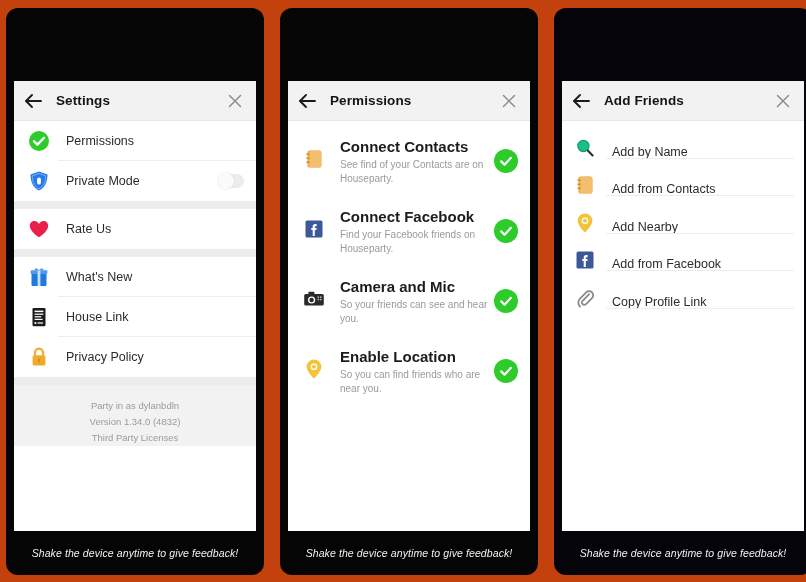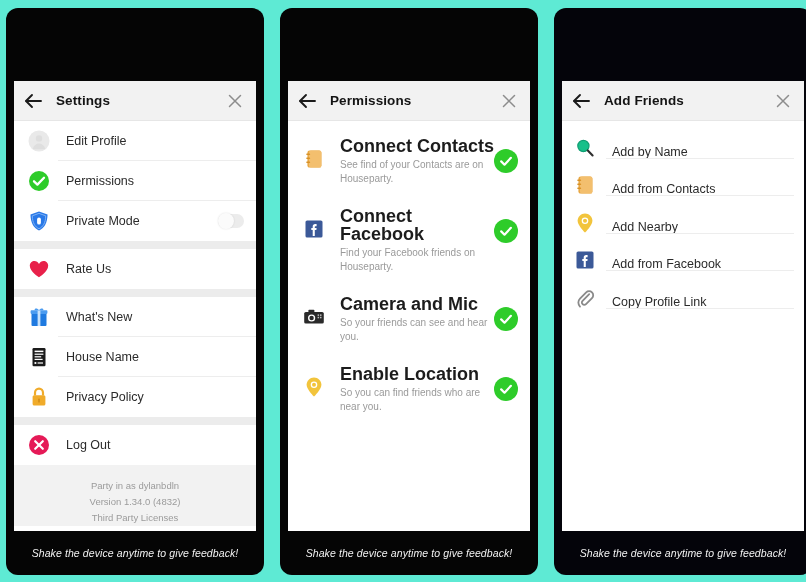--- a/index.html
+++ b/index.html
@@ -9,21 +9,21 @@
     font-family: "Liberation Sans", sans-serif;
     overflow: hidden;
   }
   .stage {
     position: relative;
     width: 806px; height: 582px;
     display: flex;
     justify-content: space-between;
     align-items: flex-start;
     padding: 8px 6px 7px 6px;
-    background: #5eead4;
+    background: #c2410c;
     gap: 16px;
   }
 
   
   .phone {
     position: relative;
     width: 258px;
     height: 567px;
     background: #050505;
     border-radius: 12px;
@@ -158,21 +158,21 @@
     background: #fff;
   }
   .prow-icon {
     width: 24px; height: 24px;
     flex: 0 0 24px;
     display: flex; align-items: center; justify-content: center;
     margin-top: 10px;
   }
   .prow-body { margin-left: 14px; flex: 1 1 auto; padding-top: 1px; }
   .prow-title {
-    font-size: 18px;
+    font-size: 15px;
     font-weight: bold;
     color: #1c1c1c;
     line-height: 17px;
   }
   .prow-sub {
     font-size: 10px;
     color: #9a9a9a;
     line-height: 13.5px;
     margin-top: 2px;
     max-width: 150px;
@@ -233,31 +233,20 @@
         <span class="app-title">Settings</span>
         <span class="close-x">
           <svg width="16" height="16" viewBox="0 0 16 16">
             <path d="M2.5 2.5 L13.5 13.5 M13.5 2.5 L2.5 13.5" stroke="#8d8d8d" stroke-width="1.5" stroke-linecap="round"></path>
           </svg>
         </span>
       </div>
 
       <div class="list">
 
-        <div class="srow">
-          <span class="srow-icon">
-            <svg width="22" height="22" viewBox="0 0 22 22">
-              <circle cx="11" cy="11" r="10.5" fill="#e9e9e9"></circle>
-              <circle cx="11" cy="8.4" r="3.2" fill="#dedede"></circle>
-              <path d="M4.6 19.2 C5.8 15.4 8.2 13.6 11 13.6 C13.8 13.6 16.2 15.4 17.4 19.2 Z" fill="#dedede"></path>
-            </svg>
-          </span>
-          <span class="srow-label">Edit Profile</span>
-          <span class="sep"></span>
-        </div>
 
         <div class="srow">
           <span class="srow-icon">
             <svg width="22" height="22" viewBox="0 0 22 22">
               <circle cx="11" cy="11" r="10" fill="#2ecc2a"></circle>
               <path d="M6 11.3 L9.4 14.6 L16 7.8" fill="none" stroke="#ffffff" stroke-width="2.3" stroke-linecap="round" stroke-linejoin="round"></path>
             </svg>
           </span>
           <span class="srow-label">Permissions</span>
           <span class="sep"></span>
@@ -311,48 +300,38 @@
             <svg width="22" height="22" viewBox="0 0 22 22">
               <rect x="4.5" y="2" width="13" height="18.2" rx="1.2" fill="#1b1b1b"></rect>
               <rect x="6.6" y="4.6" width="8.8" height="1.5" fill="#ffffff"></rect>
               <rect x="6.6" y="7.6" width="8.8" height="1.2" fill="#ffffff"></rect>
               <rect x="6.6" y="10.2" width="6.6" height="1.2" fill="#ffffff"></rect>
               <rect x="6.6" y="12.8" width="8" height="1.2" fill="#ffffff"></rect>
               <circle cx="7.4" cy="17" r="1.1" fill="#ffffff"></circle>
               <rect x="9.6" y="16.4" width="5.4" height="1.2" fill="#ffffff"></rect>
             </svg>
           </span>
-          <span class="srow-label">House Name</span>
+          <span class="srow-label">House Link</span>
           <span class="sep"></span>
         </div>
 
         <div class="srow nosep">
           <span class="srow-icon">
             <svg width="22" height="22" viewBox="0 0 22 22">
               <path d="M7 9.5 V6.8 C7 4.4 8.8 2.6 11 2.6 C13.2 2.6 15 4.4 15 6.8 V9.5" fill="none" stroke="#f0ab2a" stroke-width="2.2"></path>
               <rect x="4.6" y="9.2" width="12.8" height="10.4" rx="1.6" fill="#f0ab2a"></rect>
               <rect x="10.1" y="12.4" width="1.8" height="4.2" rx="0.9" fill="#d4901a"></rect>
             </svg>
           </span>
           <span class="srow-label">Privacy Policy</span>
 
         </div>
 
         <div class="gap"></div>
 
-        <div class="srow nosep">
-          <span class="srow-icon">
-            <svg width="22" height="22" viewBox="0 0 22 22">
-              <circle cx="11" cy="11" r="10" fill="#e51a57"></circle>
-              <path d="M7.2 7.2 L14.8 14.8 M14.8 7.2 L7.2 14.8" stroke="#ffffff" stroke-width="2.2" stroke-linecap="round"></path>
-            </svg>
-          </span>
-          <span class="srow-label">Log Out</span>
-
-        </div>
 
         <div class="info-block">
           <div class="info-line">Party in as dylanbdln</div>
           <div class="info-line">Version 1.34.0 (4832)</div>
           <div class="info-line">Third Party Licenses</div>
         </div>
 
       </div>
     </div>
     <div class="bezel-bottom">

